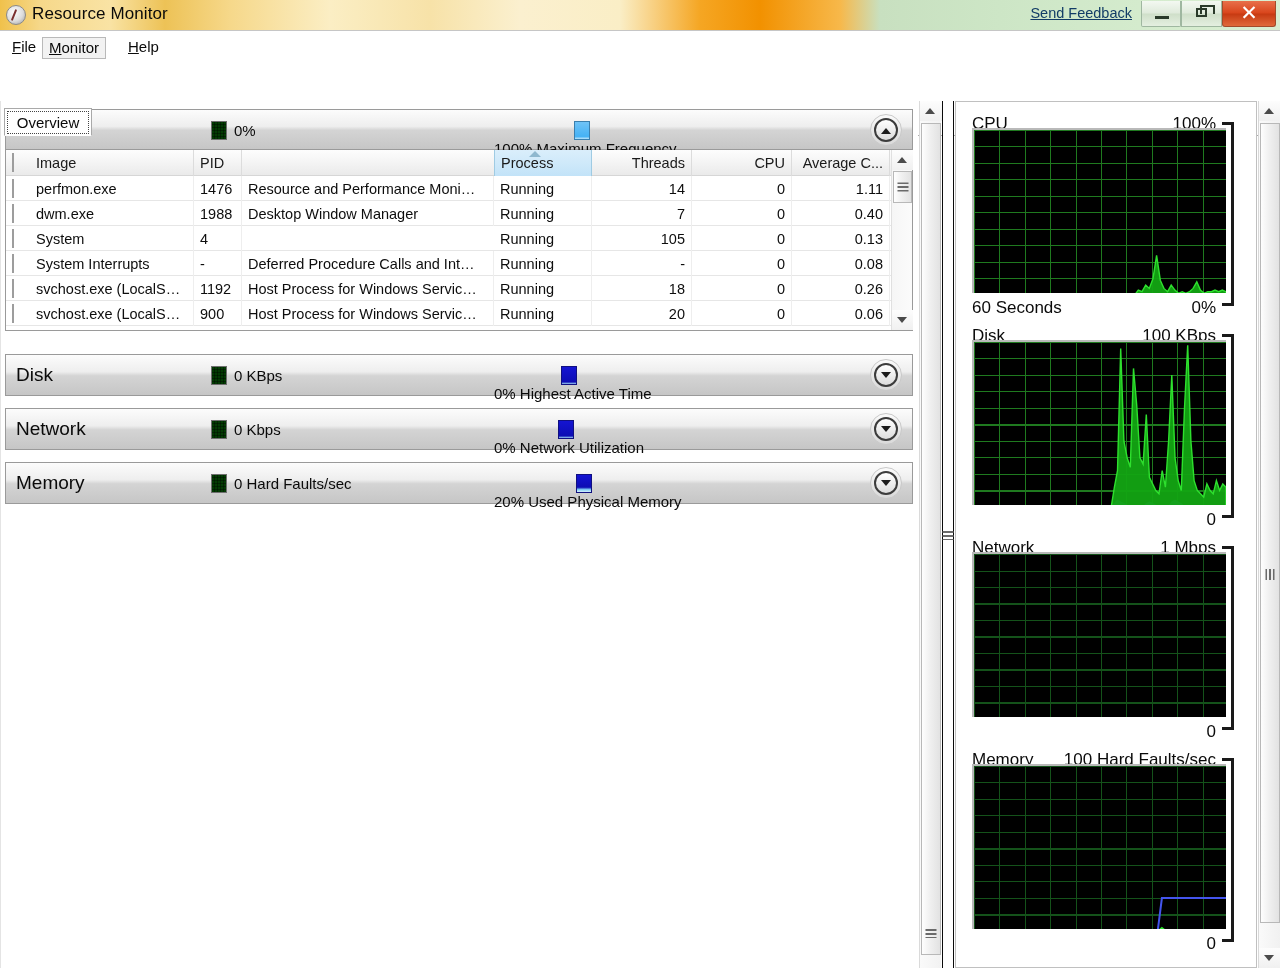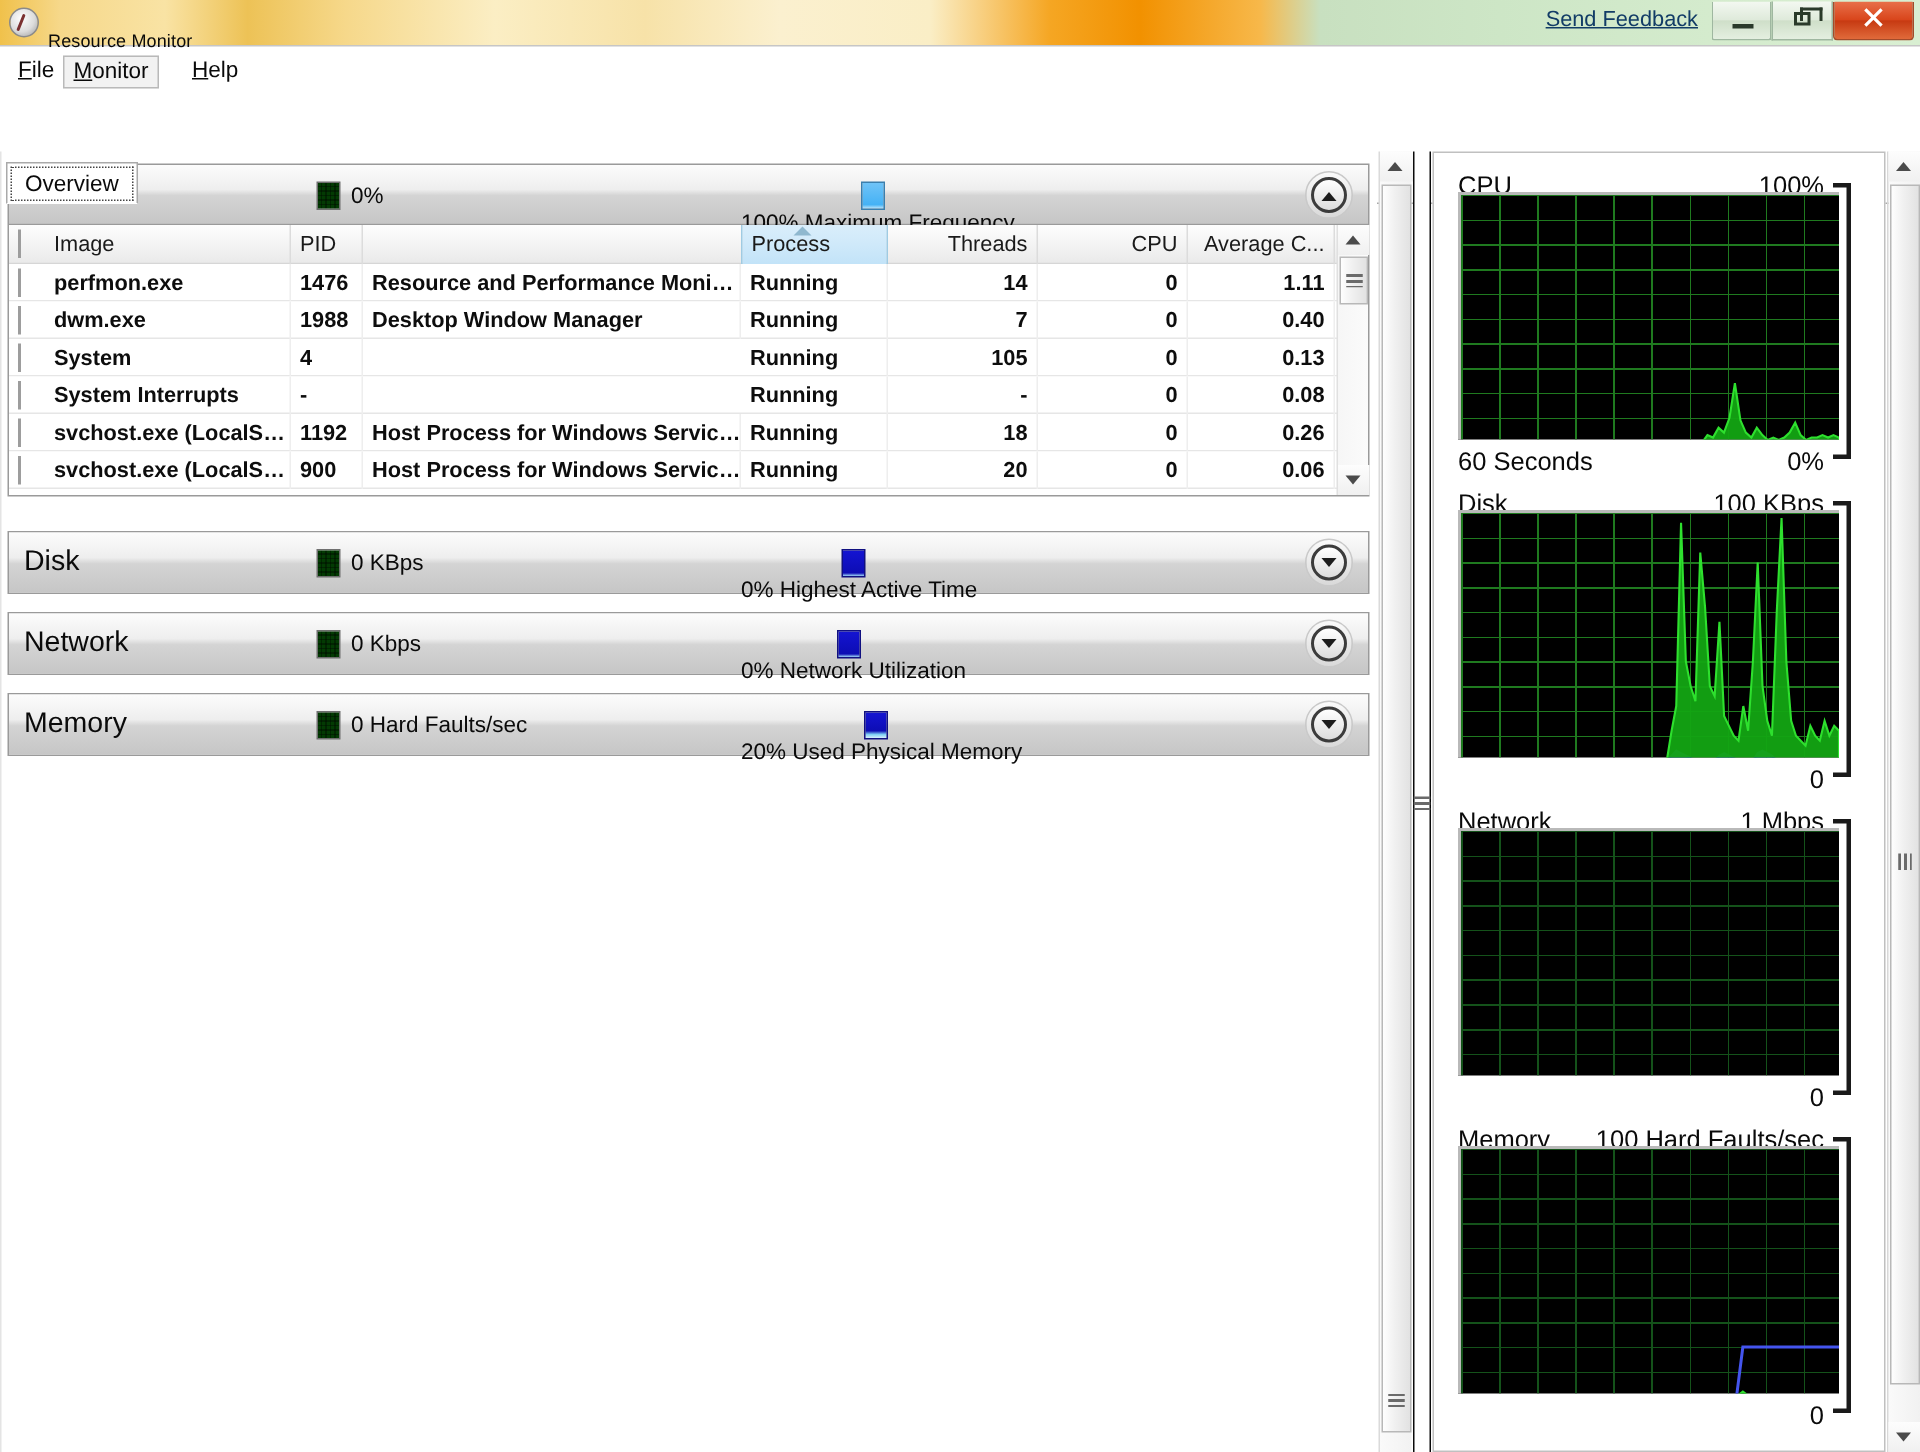--- a/index.html
+++ b/index.html
@@ -26,22 +26,22 @@
     border-radius: 50%;
     background: radial-gradient(circle at 40% 35%, #fdfdfd 0%, #dcdcdc 55%, #9a9a9a 100%);
     border: 1px solid #8a8a8a;
   }
   .title-icon::after {
     content: ""; position: absolute; left: 6px; top: 3px;
     width: 2px; height: 12px; background: #7a3030;
     transform: rotate(22deg); border-radius: 1px;
   }
   .title-text {
-    position: absolute; left: 32px; top: 20px;
-    font-size: 12px; color: #0a0a0a; letter-spacing: .1px; text-align: center;
+    position: absolute; left: 32px; top: 4px;
+    font-size: 17px; color: #0a0a0a; letter-spacing: .1px; text-align: center;
   }
   .send-feedback {
     position: absolute; right: 148px; top: 5px;
     font-size: 14.5px; color: #123c66; text-decoration: underline;
     cursor: pointer;
   }
   .win-btn {
     position: absolute; top: 1px; height: 26px;
     border: 1px solid #9fb7a0; border-top: none;
     background: linear-gradient(to bottom, #f3f8f1 0%, #dfeadb 48%, #cfdfc9 52%, #e4efe0 100%);
@@ -207,21 +207,21 @@
   .trow {
     position: relative; height: 25px; border-bottom: 1px solid #e6e6e6;
     background: #fff;
   }
   .td {
     position: absolute; top: 0; height: 25px;
     font-size: 14.5px; color: #0d0d0d;
     display: flex; align-items: center;
     padding: 0 6px;
     border-right: 1px solid #eeeeee;
-    white-space: nowrap; overflow: hidden; font-weight: bold;
+    white-space: nowrap; overflow: hidden;
   }
   .td.num { justify-content: flex-end; }
   .td-check { position: absolute; left: 6px; top: 4px; }
 
   
   .tbl-sb {
     position: absolute; right: 0; top: 0; width: 21px; height: 180px;
     background: linear-gradient(to right, #f6f6f6, #fbfbfb);
     border-left: 1px solid #e0e0e0;
   }
@@ -443,20 +443,21 @@
             <div class="td" style="left: 188px; width: 48px;">4</div>
             <div class="td" style="left: 488px; width: 98px;">Running</div>
             <div class="td num" style="left: 586px; width: 100px;">105</div>
             <div class="td num" style="left: 686px; width: 100px;">0</div>
             <div class="td num" style="left: 786px; width: 98px;">0.13</div>
           </div>
           <div class="trow">
             <span class="td-check"><span class="cb"></span></span>
             <div class="td" style="left: 24px; width: 164px;">System Interrupts</div>
             <div class="td" style="left: 188px; width: 48px;">-</div>
+            <div class="td" style="left: 236px; width: 252px;">Deferred Procedure Calls and Int…</div>
             <div class="td" style="left: 488px; width: 98px;">Running</div>
             <div class="td num" style="left: 586px; width: 100px;">-</div>
             <div class="td num" style="left: 686px; width: 100px;">0</div>
             <div class="td num" style="left: 786px; width: 98px;">0.08</div>
           </div>
           <div class="trow">
             <span class="td-check"><span class="cb"></span></span>
             <div class="td" style="left: 24px; width: 164px;">svchost.exe (LocalS…</div>
             <div class="td" style="left: 188px; width: 48px;">1192</div>
             <div class="td" style="left: 236px; width: 252px;">Host Process for Windows Servic…</div>

